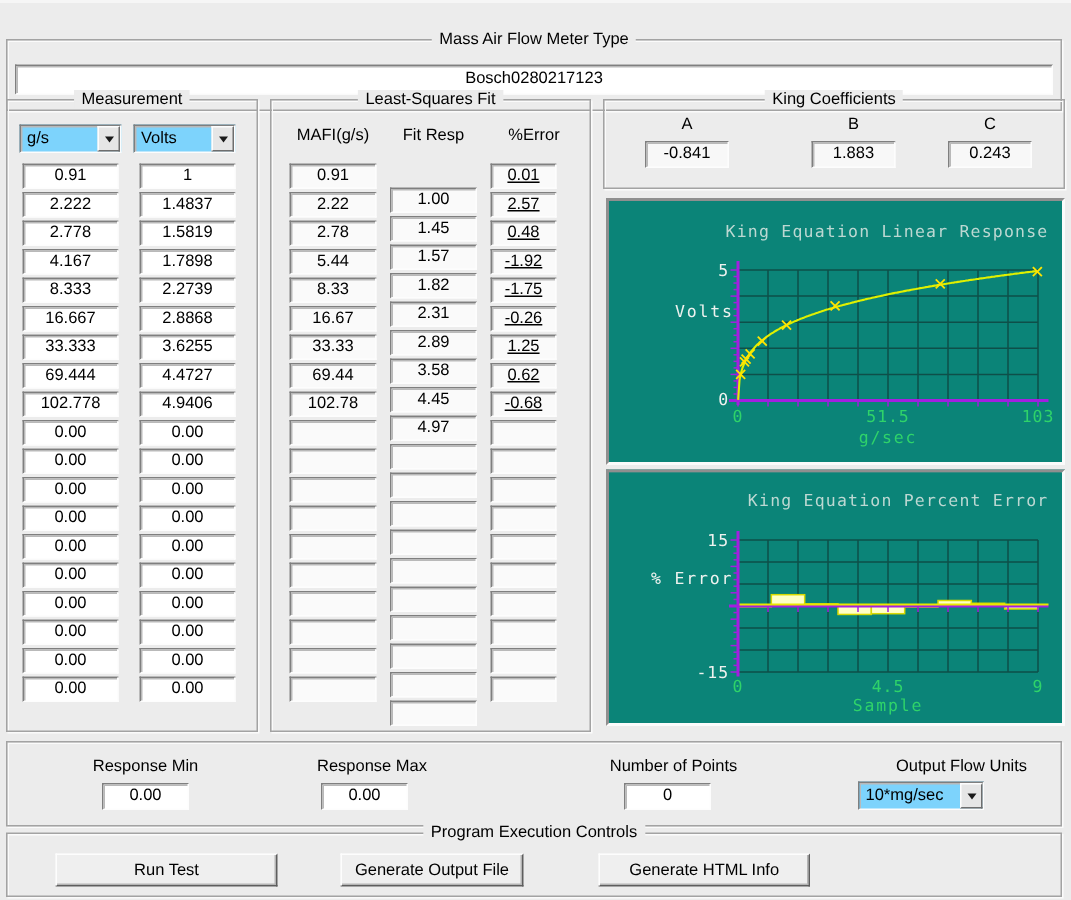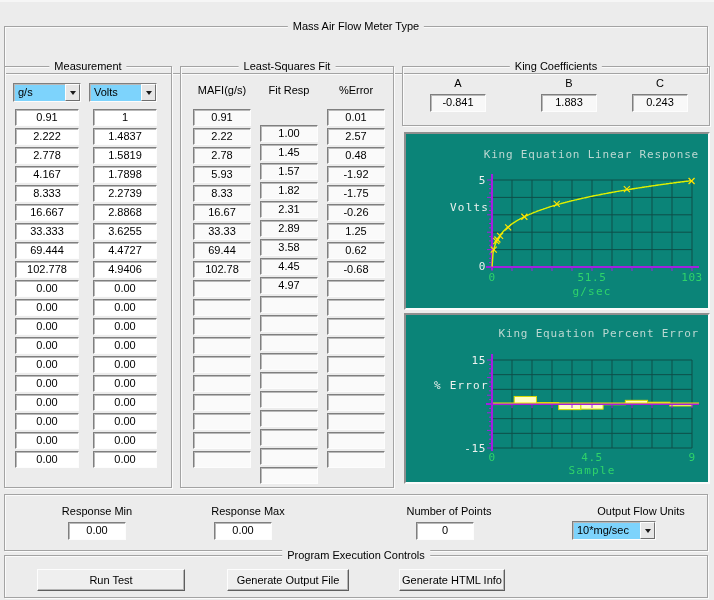--- a/index.html
+++ b/index.html
@@ -23,20 +23,21 @@
   .btn { position: absolute; height: 22px; background: #efefef; border: 1px solid; border-color: #fdfdfd #5e5e5e #5e5e5e #fdfdfd; box-shadow: inset -1px -1px 0 #b5b5b5; font: inherit; text-align: center; line-height: 19px; cursor: default; }
   .chart-frame { position: absolute; border: 2px solid; border-color: #8f8f8f #fbfbfb #fbfbfb #8f8f8f; background: #0b8478; }
 </style>
 </head>
 <body>
 
 <div class="window">
 
   <div class="group" style="left:4px;top:24px;width:704px;height:48px;">
     <span class="legend">Mass Air Flow Meter Type</span>
+    <div class="sunken textbox" style="left:5px;top:16px;width:692px;height:20px;line-height:17px;">Bosch0280217123</div>
   </div>
 
   <div class="group" style="left:4px;top:64px;width:168px;height:422px;">
     <span class="legend">Measurement</span>
     <div class="combo" style="left:8px;top:16px;width:68px;height:19px;">
       <div class="combo-field">g/s</div>
       <div class="combo-btn">
           <span class="tri"></span>
         </div>
     </div>
@@ -92,21 +93,21 @@
 
   <div class="group" style="left:180px;top:64px;width:214px;height:422px;">
     <span class="legend">Least-Squares Fit</span>
     <span class="hlabel" style="left:41px;top:17px;">MAFI(g/s)</span>
     <span class="hlabel" style="left:108px;top:17px;">Fit Resp</span>
     <span class="hlabel" style="left:175px;top:17px;">%Error</span>
     <div class="col" id="ls-col-maf" style="left:12px;top:42px;width:58px;">
         <div class="field sunken ls">0.91</div>
         <div class="field sunken ls">2.22</div>
         <div class="field sunken ls">2.78</div>
-        <div class="field sunken ls">5.93</div>
+        <div class="field sunken ls">5.44</div>
         <div class="field sunken ls">8.33</div>
         <div class="field sunken ls">16.67</div>
         <div class="field sunken ls">33.33</div>
         <div class="field sunken ls">69.44</div>
         <div class="field sunken ls">102.78</div>
         <div class="field sunken ls"></div>
         <div class="field sunken ls"></div>
         <div class="field sunken ls"></div>
         <div class="field sunken ls"></div>
         <div class="field sunken ls"></div>
@@ -130,21 +131,21 @@
         <div class="field sunken ls"></div>
         <div class="field sunken ls"></div>
         <div class="field sunken ls"></div>
         <div class="field sunken ls"></div>
         <div class="field sunken ls"></div>
         <div class="field sunken ls"></div>
         <div class="field sunken ls"></div>
         <div class="field sunken ls"></div>
         <div class="field sunken ls"></div>
       </div>
-    <div class="col" id="ls-col-err" style="left:146px;top:42px;width:58px;">
+    <div class="col" id="ls-col-err" style="left:146px;top:42px;width:44px;text-decoration:underline;">
         <div class="field sunken ls">0.01</div>
         <div class="field sunken ls">2.57</div>
         <div class="field sunken ls">0.48</div>
         <div class="field sunken ls">-1.92</div>
         <div class="field sunken ls">-1.75</div>
         <div class="field sunken ls">-0.26</div>
         <div class="field sunken ls">1.25</div>
         <div class="field sunken ls">0.62</div>
         <div class="field sunken ls">-0.68</div>
         <div class="field sunken ls"></div>
@@ -338,16 +339,16 @@
       <div class="combo-btn">
           <span class="tri"></span>
         </div>
     </div>
   </div>
 
   <div class="group" style="left:4px;top:553px;width:704px;height:43px;">
     <span class="legend">Program Execution Controls</span>
     <button class="btn" style="left:32px;top:13px;width:148px;">Run Test</button>
     <button class="btn" style="left:222px;top:13px;width:122px;">Generate Output File</button>
-    <button class="btn" style="left:394px;top:13px;width:106px;">Generate HTML Info</button>
+    <button class="btn" style="left:394px;top:13px;width:141px;">Generate HTML Info</button>
   </div>
 
 </div>
 
 </body></html>

